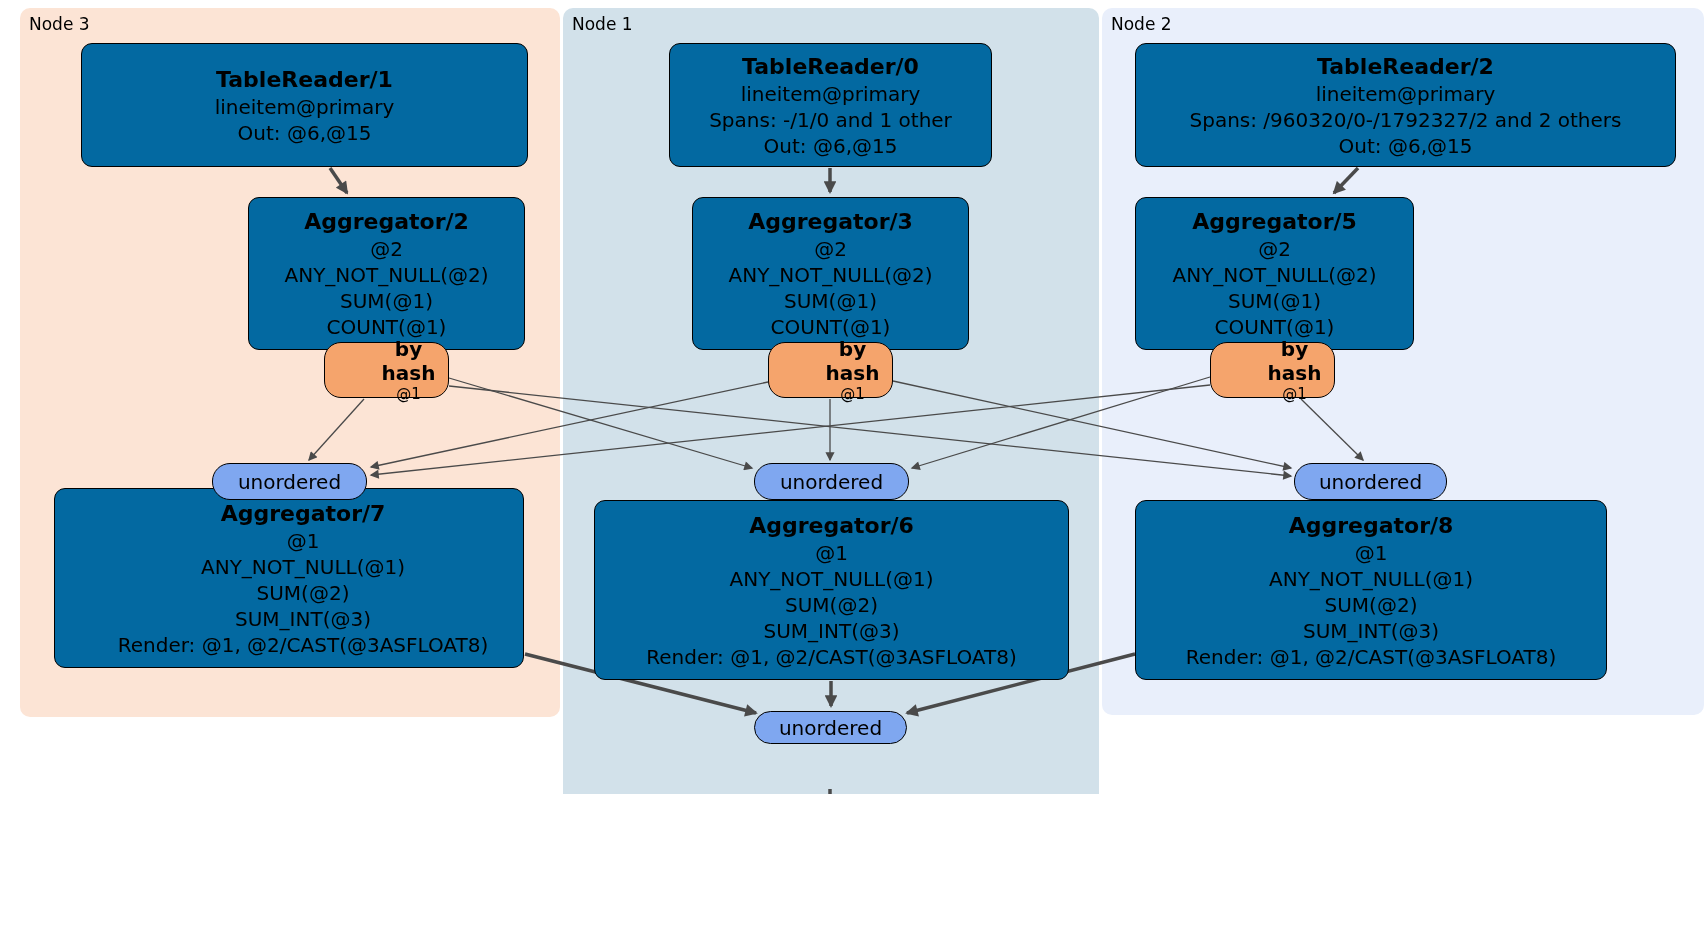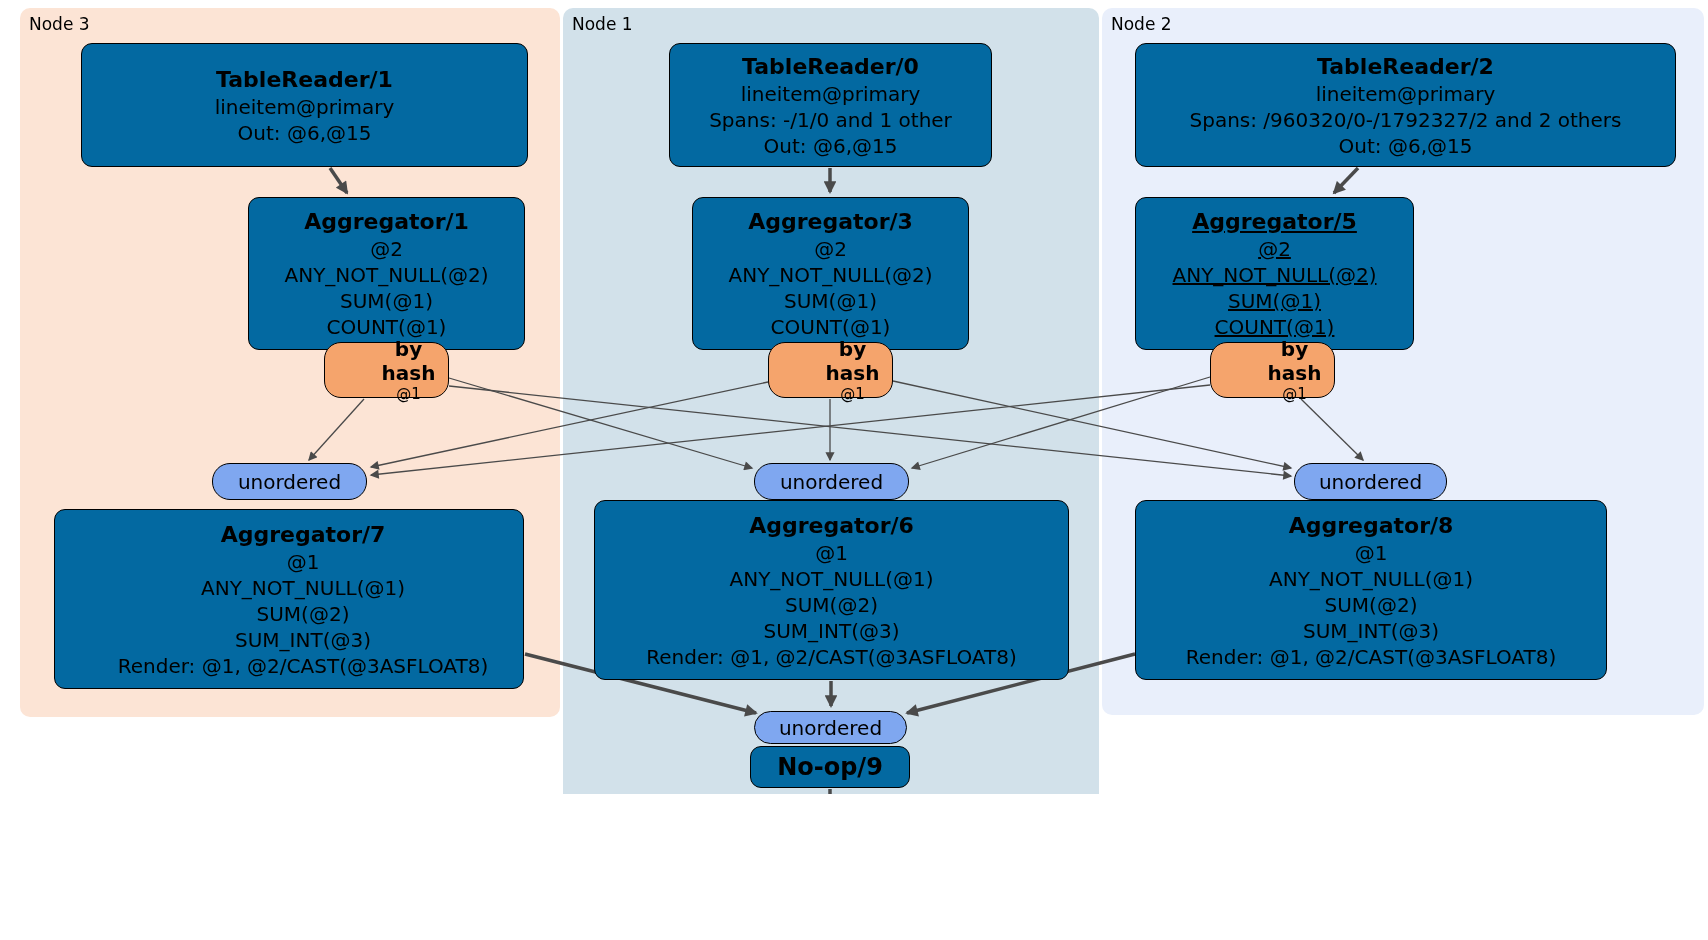--- a/index.html
+++ b/index.html
@@ -18,22 +18,22 @@
           border-radius:11px; display:flex; flex-direction:column; justify-content:center;
           align-items:center; text-align:center; box-sizing:border-box; }
   .ptitle { font-weight:bold; font-size:22px; line-height:29px; white-space:nowrap; }
   .pline  { font-size:20px; line-height:26px; white-space:nowrap; }
 
   #b-tr1 { left:69px;   top:43px;  width:447px; height:124px; }
   #b-tr0 { left:657px;  top:43px;  width:323px; height:124px; }
   #b-tr2 { left:1123px; top:43px;  width:541px; height:124px; }
   #b-agg4 { left:236px;  top:197px; width:277px; height:153px; }
   #b-agg3 { left:680px;  top:197px; width:277px; height:153px; }
-  #b-agg5 { left:1123px; top:197px; width:279px; height:153px;text-decoration:underline; }
-  #b-agg7 { left:42px;   top:509px; width:470px; height:180px;padding-left:28px; }
+  #b-agg5 { left:1123px; top:197px; width:279px; height:153px; }
+  #b-agg7 { left:42px;   top:488px; width:470px; height:180px;padding-left:28px; }
   #b-agg6 { left:582px;  top:500px; width:475px; height:180px; }
   #b-agg8 { left:1123px; top:500px; width:472px; height:180px; }
   #b-noop     { left:738px; top:746px; width:160px; height:42px; }
   #b-response { left:731px; top:857px; width:176px; height:43px; }
   #b-noop .ptitle, #b-response .ptitle { font-size:24px; }
 
   .router { position:absolute; z-index:3; background:#f5a46c; border:1.6px solid #000;
             border-radius:17px; display:flex; flex-direction:column; justify-content:center;
             align-items:center; text-align:center; box-sizing:border-box;padding-left:44px; }
   .rtitle { font-weight:bold; font-size:20px; line-height:24px; }
@@ -110,21 +110,21 @@
   </div>
 
   <div class="pbox" id="b-tr2">
     <div class="ptitle">TableReader/2</div>
     <div class="pline">lineitem@primary</div>
     <div class="pline">Spans: /960320/0-/1792327/2 and 2 others</div>
     <div class="pline">Out: @6,@15</div>
   </div>
 
   <div class="pbox" id="b-agg4">
-    <div class="ptitle">Aggregator/1</div>
+    <div class="ptitle">Aggregator/2</div>
     <div class="pline">@2</div>
     <div class="pline">ANY_NOT_NULL(@2)</div>
     <div class="pline">SUM(@1)</div>
     <div class="pline">COUNT(@1)</div>
   </div>
 
   <div class="pbox" id="b-agg3">
     <div class="ptitle">Aggregator/3</div>
     <div class="pline">@2</div>
     <div class="pline">ANY_NOT_NULL(@2)</div>
@@ -179,21 +179,18 @@
     <div class="ptitle">Aggregator/8</div>
     <div class="pline">@1</div>
     <div class="pline">ANY_NOT_NULL(@1)</div>
     <div class="pline">SUM(@2)</div>
     <div class="pline">SUM_INT(@3)</div>
     <div class="pline">Render: @1, @2/CAST(@3ASFLOAT8)</div>
   </div>
 
   <div class="sync" id="s-un9">unordered</div>
 
-  <div class="pbox" id="b-noop">
-    <div class="ptitle">No-op/9</div>
-  </div>
 
   <div class="pbox" id="b-response">
     <div class="ptitle">Response</div>
   </div>
 
 </div>
 
 </body></html>

